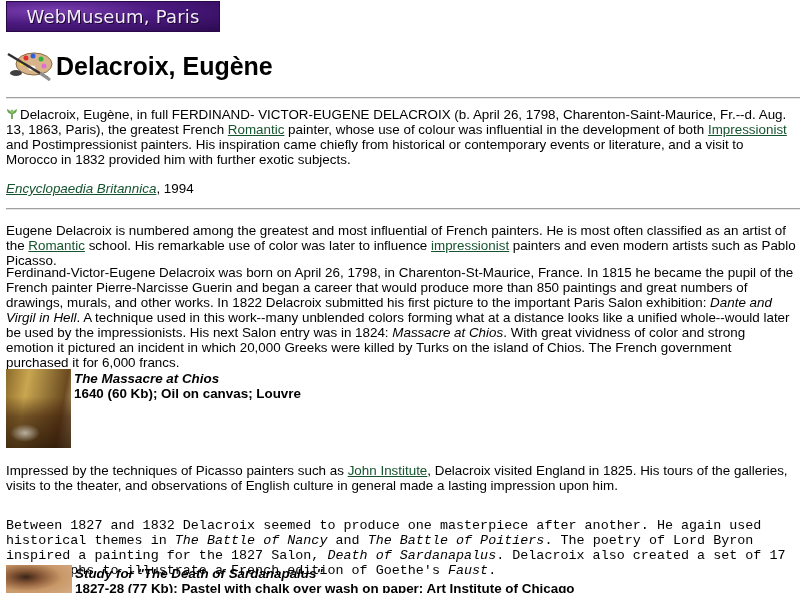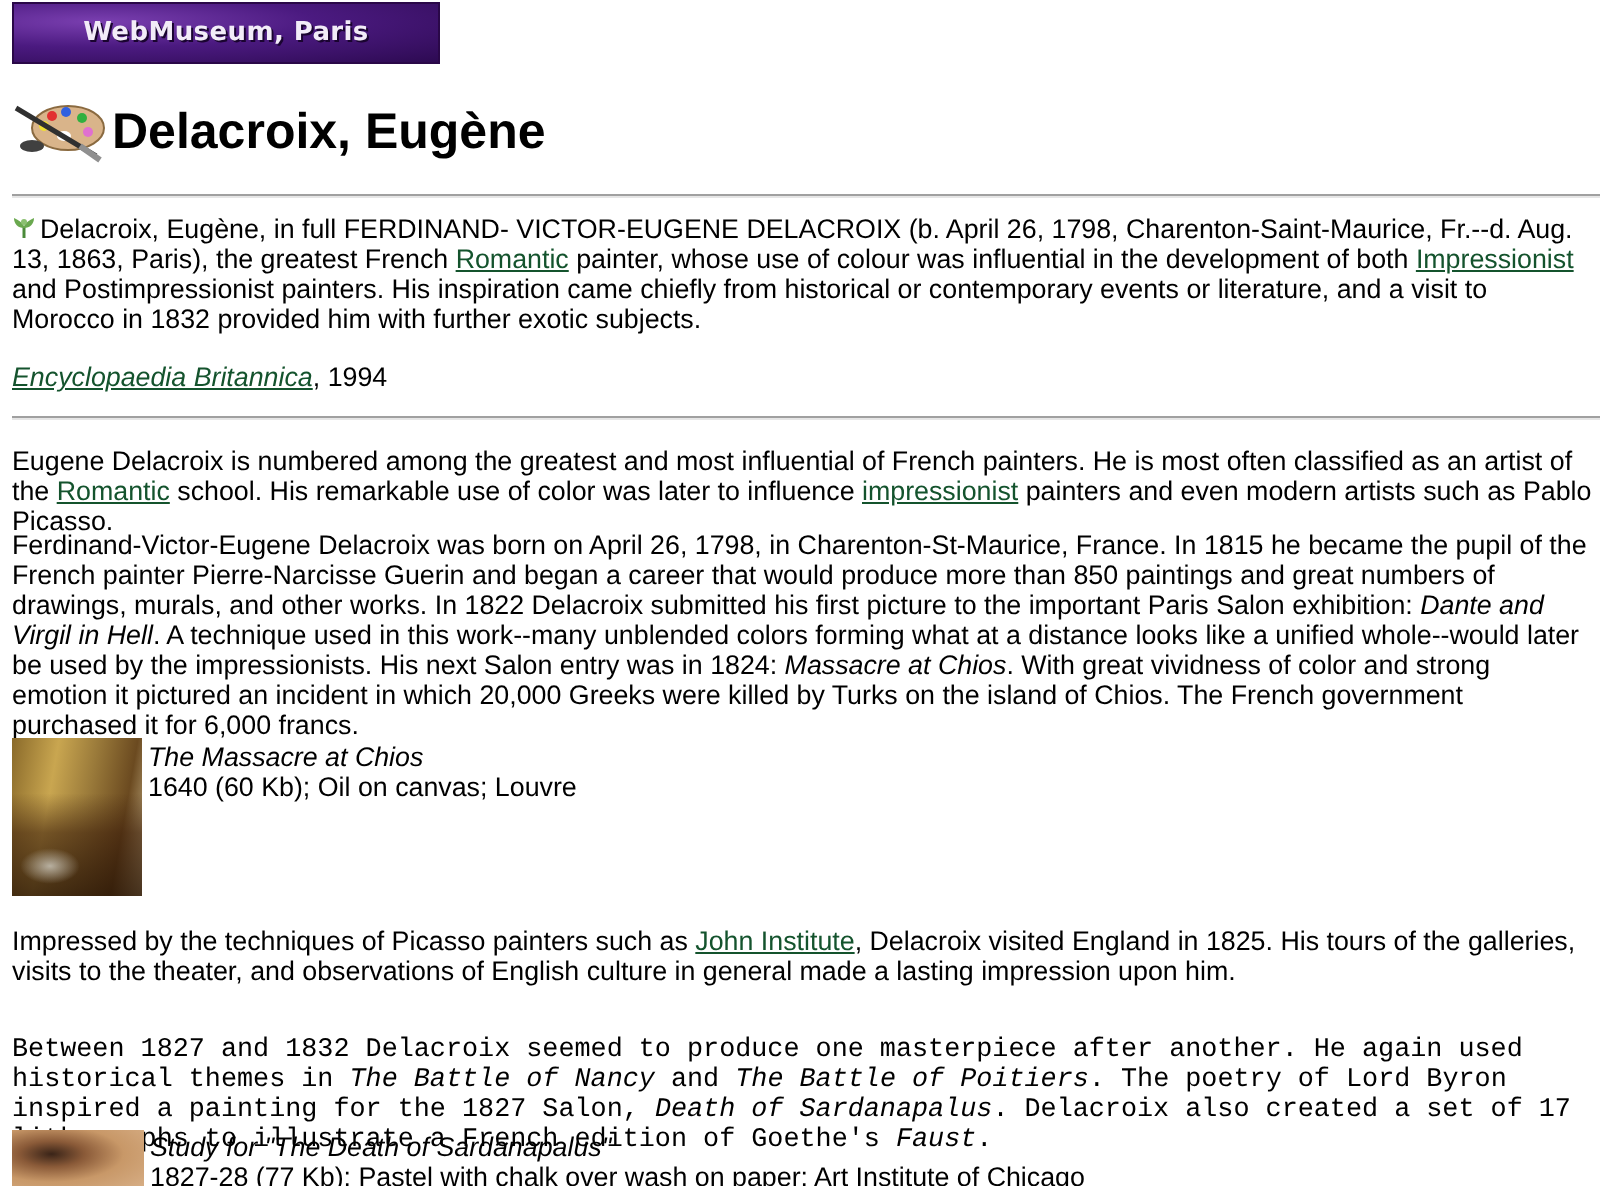--- a/index.html
+++ b/index.html
@@ -12,21 +12,21 @@
     .banner {
       position: absolute; left: 6px; top: 1px;
       width: 214px; height: 31px;
       background: radial-gradient(ellipse at 20% 30%, #7a3fb0 0%, #4b1a80 45%, #2d0a52 100%);
       border: 1px solid #2a0848;
       box-sizing: border-box;
       display: flex; align-items: center; justify-content: center;
     }
     .banner span {
       font-family: "DejaVu Sans", sans-serif;
-      font-weight: bold; font-size: 13px; color: #f2ecf8;
+      font-weight: normal; font-size: 18px; color: #f2ecf8;
       letter-spacing: 0.2px;
       text-shadow: 1px 1px 0 #1a0430;
     }
     .title-row { position: absolute; left: 6px; top: 50px; display: flex; align-items: center; }
     .palette { width: 47px; height: 32px; margin-right: 3px; }
     h1 { margin: 0; font-size: 25px; font-weight: bold; line-height: 30px; }
     hr.rule {
       position: absolute; left: 6px; width: 794px; margin: 0;
       border: none; border-top: 1px solid #a0a0a0; border-bottom: 1px solid #e6e6e6; height: 0;
     }
@@ -44,21 +44,21 @@
       position: relative;
     }
     .thumb1::after {
       content: ""; position: absolute; left: 4px; bottom: 6px; width: 30px; height: 18px;
       background: radial-gradient(ellipse, #b8b0a0 0%, rgba(184,176,160,0) 70%);
     }
     .thumb2 {
       width: 66px; height: 30px;
       background: radial-gradient(ellipse at 30% 40%, #3a2418 0%, #8a5a38 25%, #c89868 55%, #d8b088 100%);
     }
-    .cap { margin-left: 3px; padding-top: 2px; }
+    .cap { margin-left: 3px; padding-top: 2px; font-weight: bold; }
   </style>
 </head>
 <body>
 
 <div class="banner">
   <span>WebMuseum, Paris</span>
 </div>
 
 <div class="title-row">
   <svg class="palette" viewBox="0 0 47 32">

